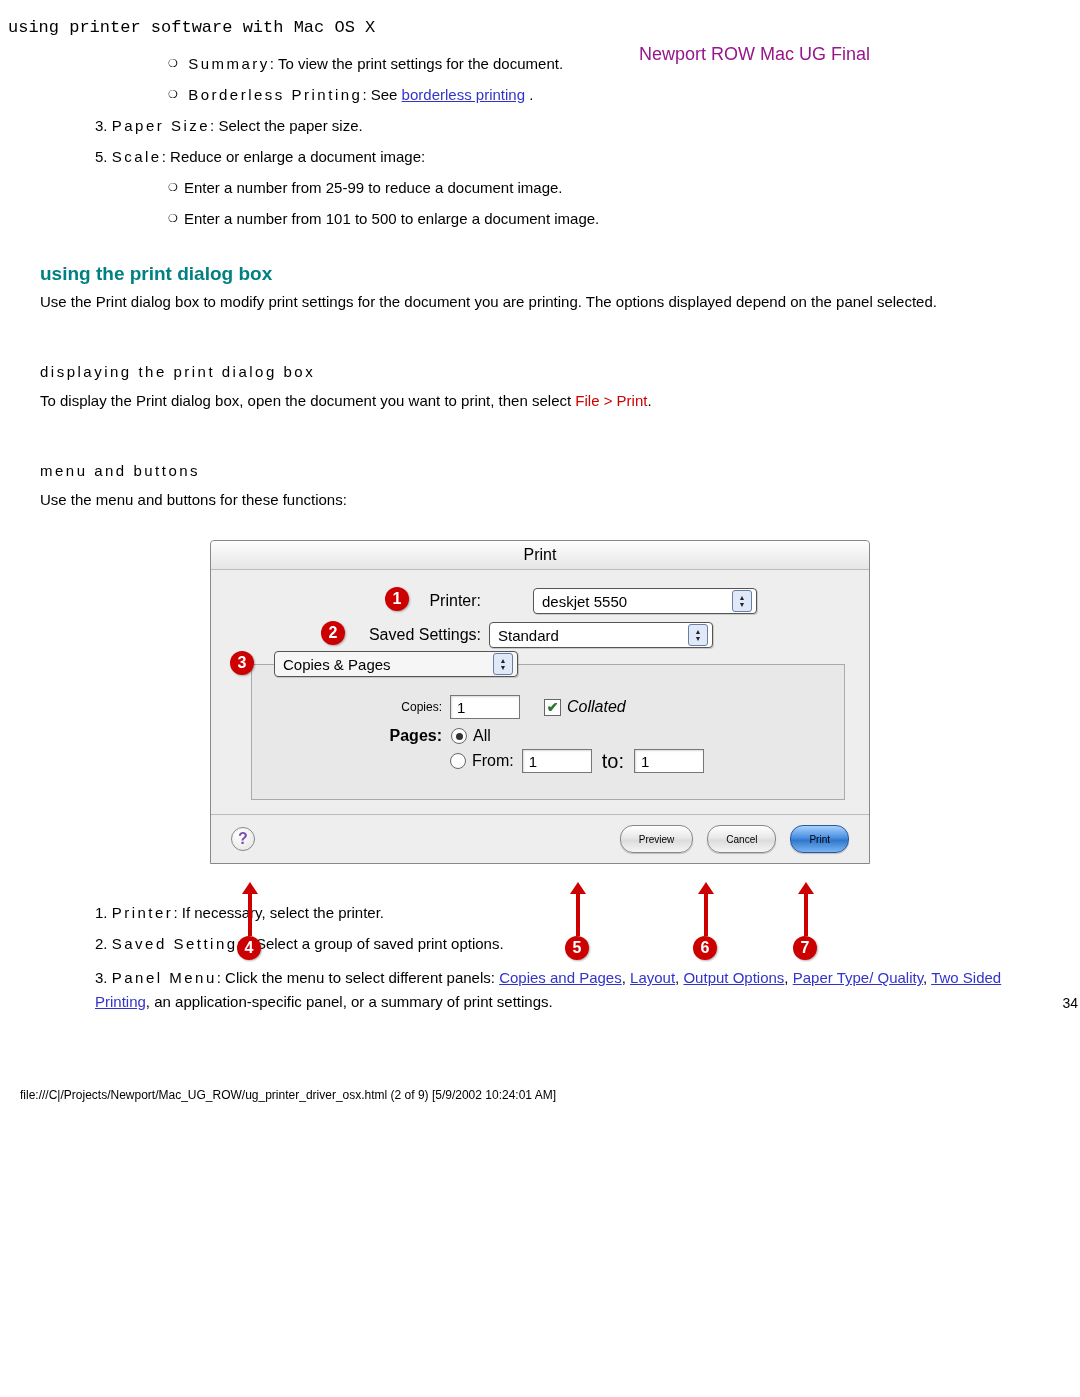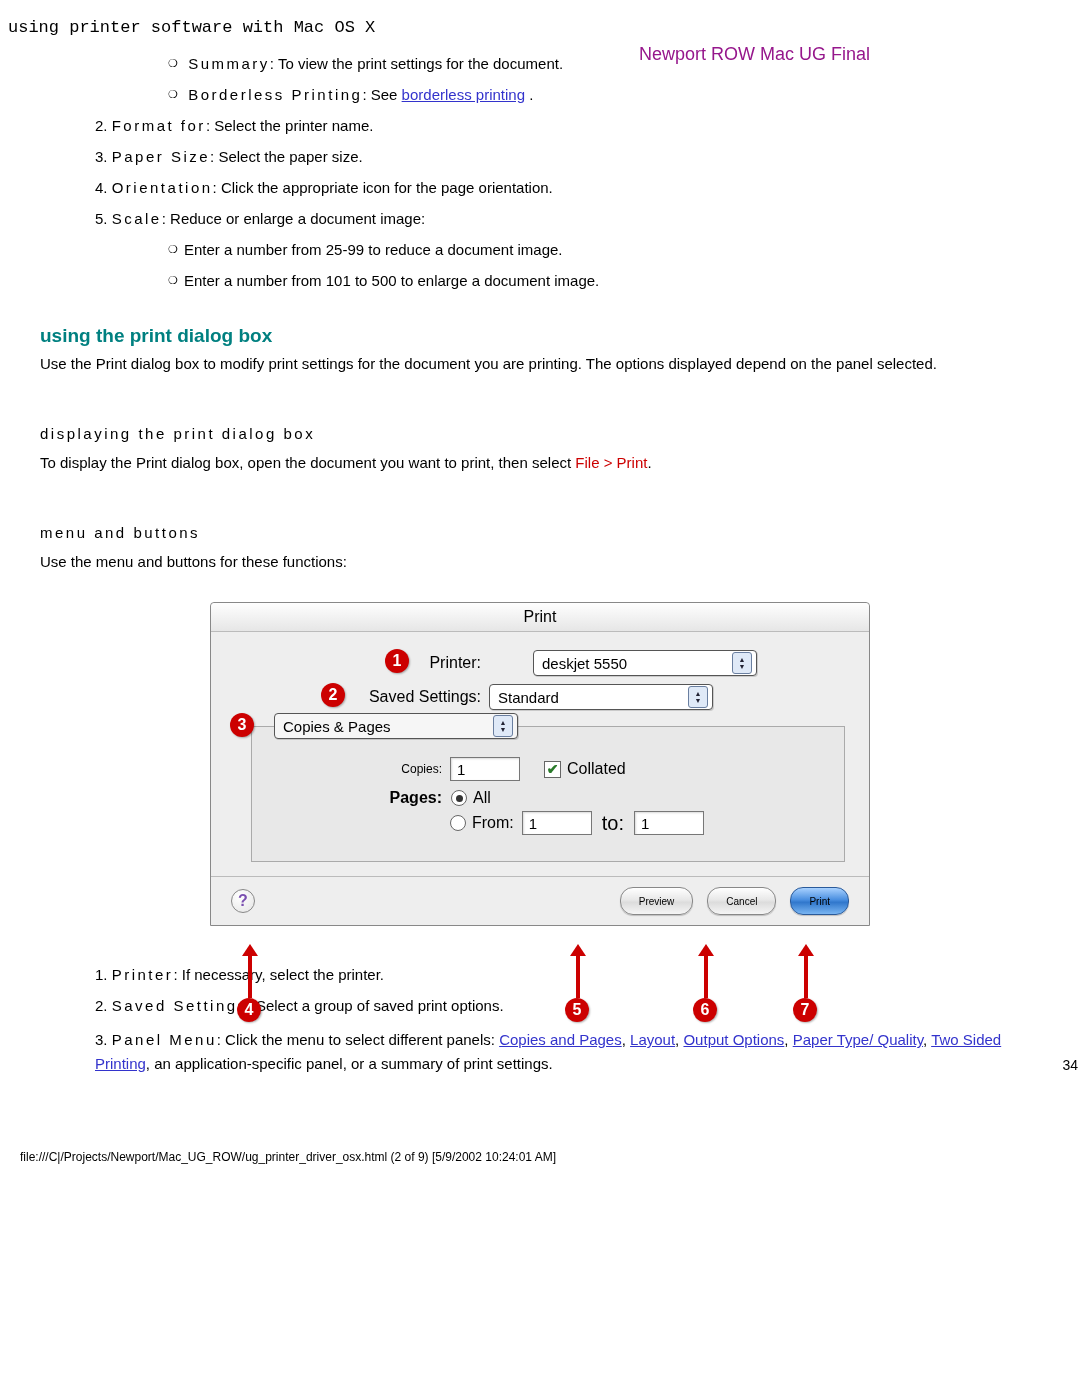--- a/index.html
+++ b/index.html
@@ -271,23 +271,21 @@
       <span class="bullet-marker">❍</span>
       <span class="spaced">Summary</span><span>: To view the print settings for the document.</span>
     </div>
     <div class="bullet-row">
       <span class="bullet-marker">❍</span>
       <span class="spaced">Borderless Printing</span><span>: See </span><a class="link" href="#">borderless printing</a><span> .</span>
     </div>
   </div>
 
   <div class="numbered-list">
-    <div class="num-row"><span>2.</span> <span class="spaced">Format for</span><span>: Select the printer name.</span></div>
     <div class="num-row"><span>3.</span> <span class="spaced">Paper Size</span><span>: Select the paper size.</span></div>
-    <div class="num-row"><span>4.</span> <span class="spaced">Orientation</span><span>: Click the appropriate icon for the page orientation.</span></div>
     <div class="num-row"><span>5.</span> <span class="spaced">Scale</span><span>: Reduce or enlarge a document image:</span></div>
   </div>
 
   <div class="bullet-list">
     <div class="bullet-row"><span class="bullet-marker">❍</span><span>Enter a number from 25-99 to reduce a document image.</span></div>
     <div class="bullet-row"><span class="bullet-marker">❍</span><span>Enter a number from 101 to 500 to enlarge a document image.</span></div>
   </div>
 
   <h3 class="section">using the print dialog box</h3>
   <div class="para">Use the Print dialog box to modify print settings for the document you are printing. The options displayed depend on the panel selected.</div>
@@ -330,21 +328,21 @@
             <span style="flex:1;">Copies &amp; Pages</span>
             <span class="popup-arrows">▲<br>▼</span>
           </div>
         </div>
 
         <div class="row" style="margin-top:-8px;">
           <div style="width:180px;text-align:right;padding-right:8px;font-size:12px;">Copies:</div>
           <div class="textfield">1</div>
           <div style="width:24px;"></div>
           <span class="checkbox">✔</span>
-          <span style="font-size:16px;">Collated</span>
+          <span style="font-size:16px;font-style:italic;">Collated</span>
         </div>
 
         <div class="row">
           <div style="width:180px;text-align:right;padding-right:9px;font-size:16px;font-weight:bold;">Pages:</div>
           <span class="radio sel"></span>
           <span style="font-size:16px;">All</span>
         </div>
         <div class="row" style="margin-top:-4px;">
           <div style="width:188px;"></div>
           <span class="radio"></span>

